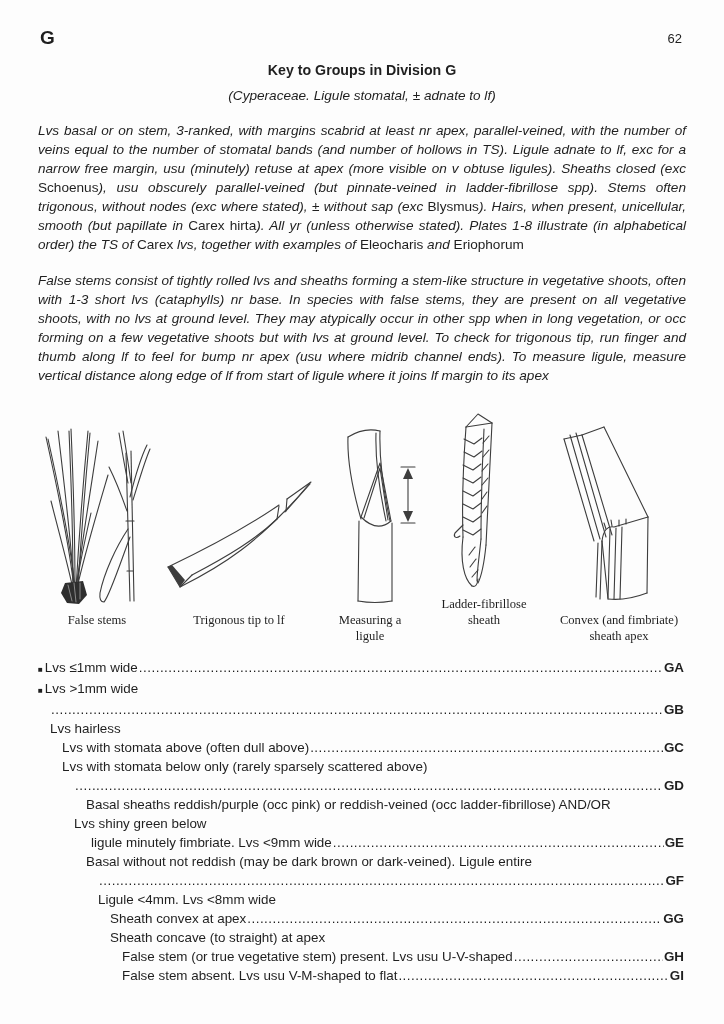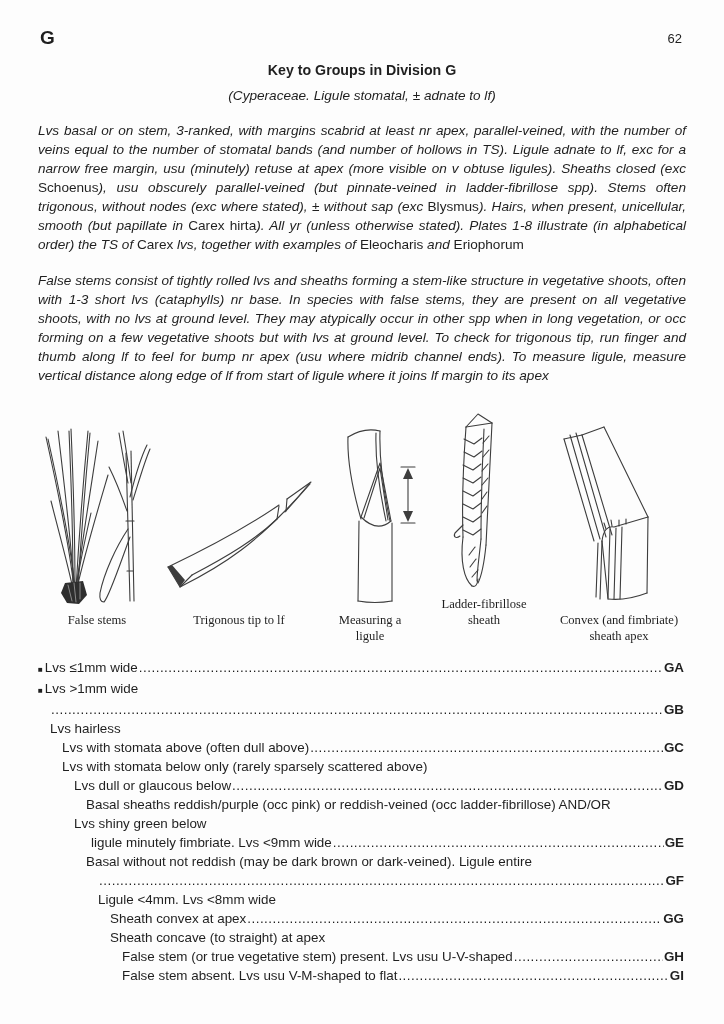--- a/index.html
+++ b/index.html
@@ -207,21 +207,20 @@
       </div>
       <div class="key-row" style="padding-left: 24px;">
         <span class="key-text">Lvs with stomata above (often dull above)</span>
         <span class="dots">............................................................................................................................................................................................................................................................................................................</span>
         <span class="code">GC</span>
       </div>
       <div class="key-row" style="padding-left: 24px;">
         <span class="key-text">Lvs with stomata below only (rarely sparsely scattered above)</span>
       </div>
       <div class="key-row" style="padding-left: 36px;">
-        <span class="key-text">Lvs dull or glaucous below</span>
         <span class="dots">............................................................................................................................................................................................................................................................................................................</span>
         <span class="code">GD</span>
       </div>
       <div class="key-row" style="padding-left: 48px;">
         <span class="key-text">Basal sheaths reddish/purple (occ pink) or reddish-veined (occ ladder-fibrillose) AND/OR</span>
       </div>
       <div class="key-row" style="padding-left: 36px;">
         <span class="key-text">Lvs shiny green below</span>
       </div>
       <div class="key-row" style="padding-left: 53px;">

